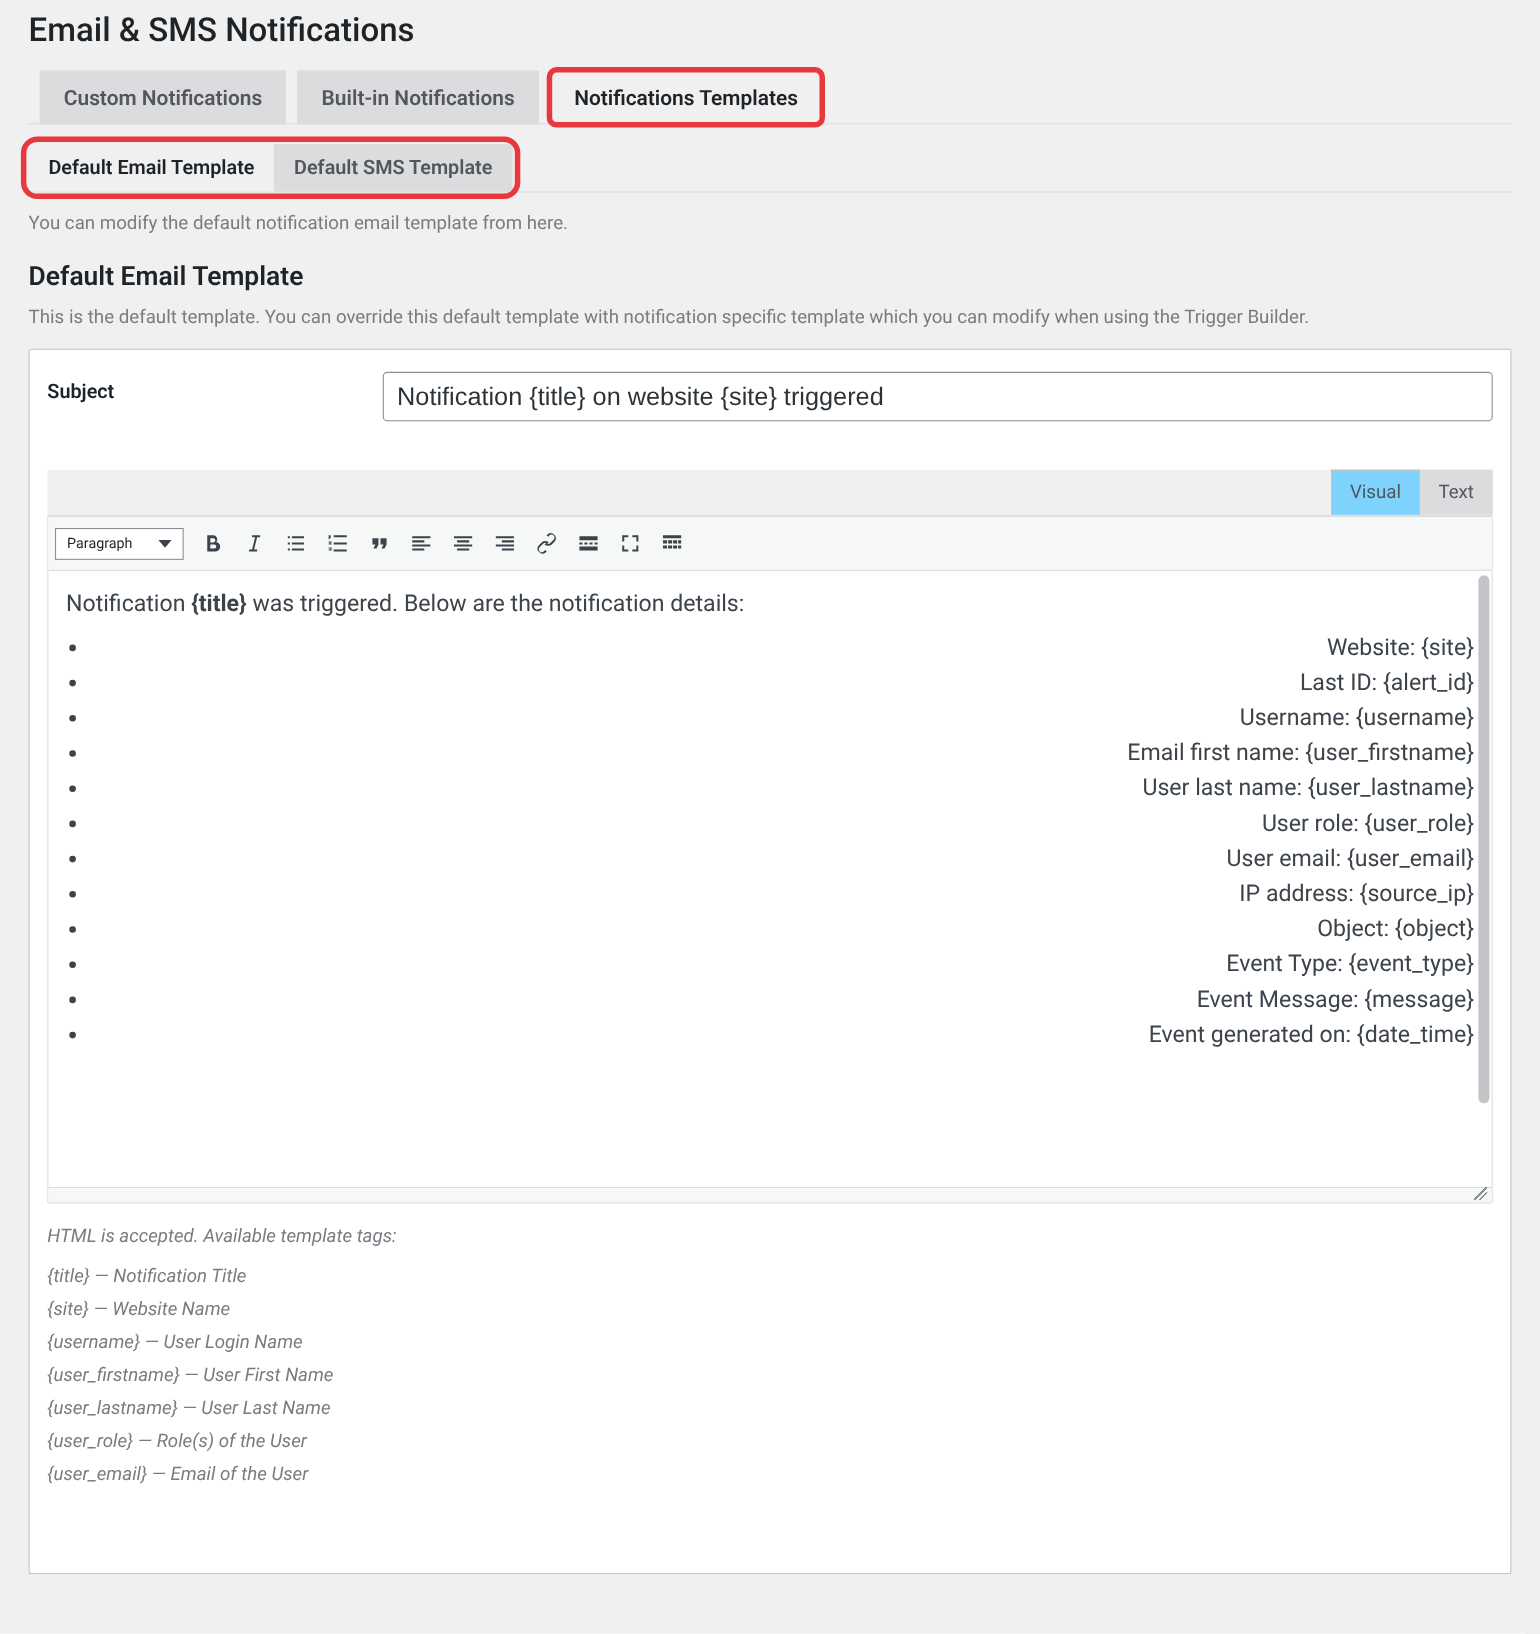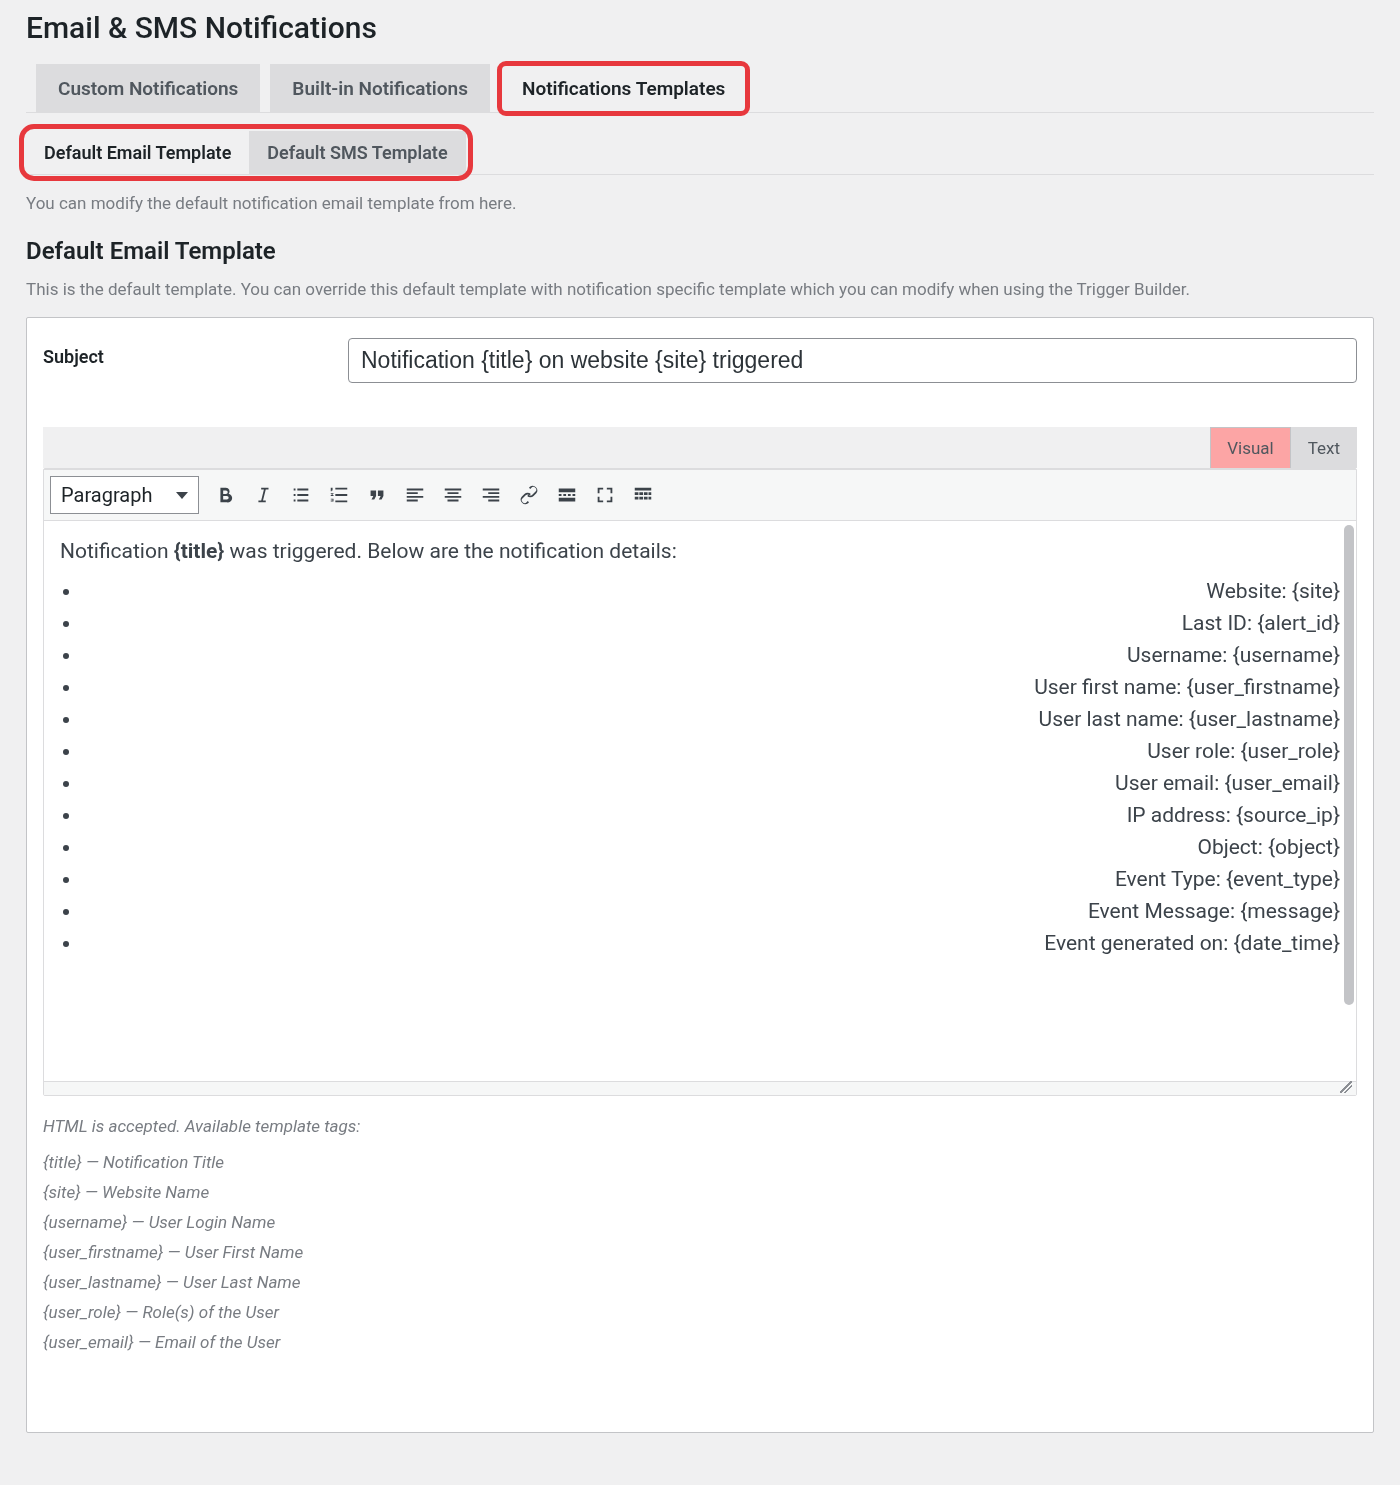--- a/index.html
+++ b/index.html
@@ -119,40 +119,40 @@
   .editor-tab {
     padding: 10px 16px;
     font-size: 17px;
     color: #50575e;
     border: 1px solid transparent;
     border-bottom: none;
     cursor: pointer;
     background: #dcdcde;
   }
   .editor-tab.active {
-    background: #fca5a5;
+    background: #7dd3fc;
     border-color: #c3c4c7;
   }
   .editor-toolbar {
     display: flex;
     align-items: center;
     gap: 2px;
     padding: 6px 6px;
     background: #f6f7f7;
     border-top: 1px solid #dcdcde;
     border-bottom: 1px solid #dcdcde;
   }
   .format-select {
     display: flex;
     align-items: center;
     gap: 24px;
     border: 1px solid #8c8f94;
     background: #fff;
     padding: 6px 10px;
-    font-size: 20px;
+    font-size: 13px;
     margin-right: 6px;
     cursor: pointer;
   }
   .tb-btn {
     width: 36px;
     height: 36px;
     display: flex;
     align-items: center;
     justify-content: center;
     color: #3c434a;
@@ -329,21 +329,21 @@
 
         <div class="editor-body">
           <div class="editor-scrollbar"></div>
           <p>
             <span>Notification </span><strong>{title}</strong><span> was triggered. Below are the notification details:</span>
           </p>
           <ul>
             <li>Website: {site}</li>
             <li>Last ID: {alert_id}</li>
             <li>Username: {username}</li>
-            <li>User first name: {user_firstname}</li>
+            <li>Email first name: {user_firstname}</li>
             <li>User last name: {user_lastname}</li>
             <li>User role: {user_role}</li>
             <li>User email: {user_email}</li>
             <li>IP address: {source_ip}</li>
             <li>Object: {object}</li>
             <li>Event Type: {event_type}</li>
             <li>Event Message: {message}</li>
             <li>Event generated on: {date_time}</li>
           </ul>
         </div>

